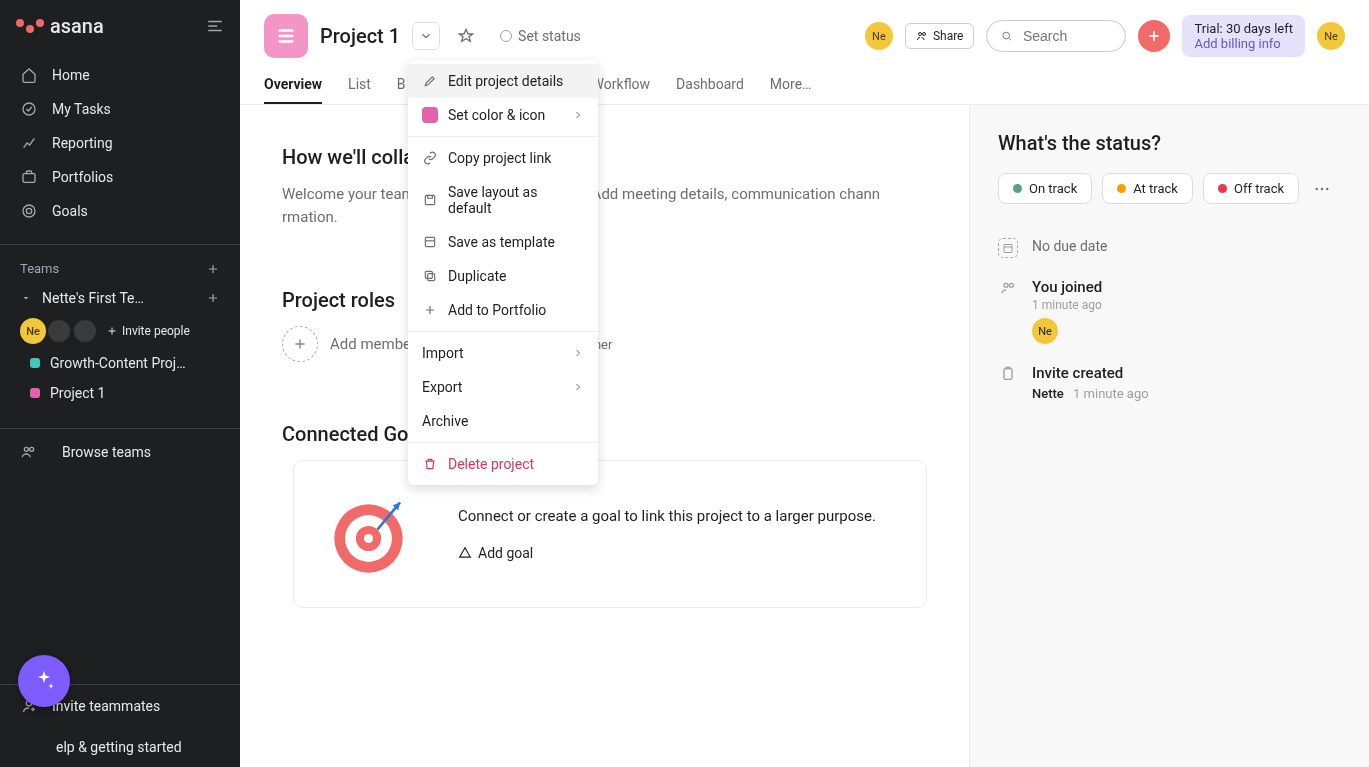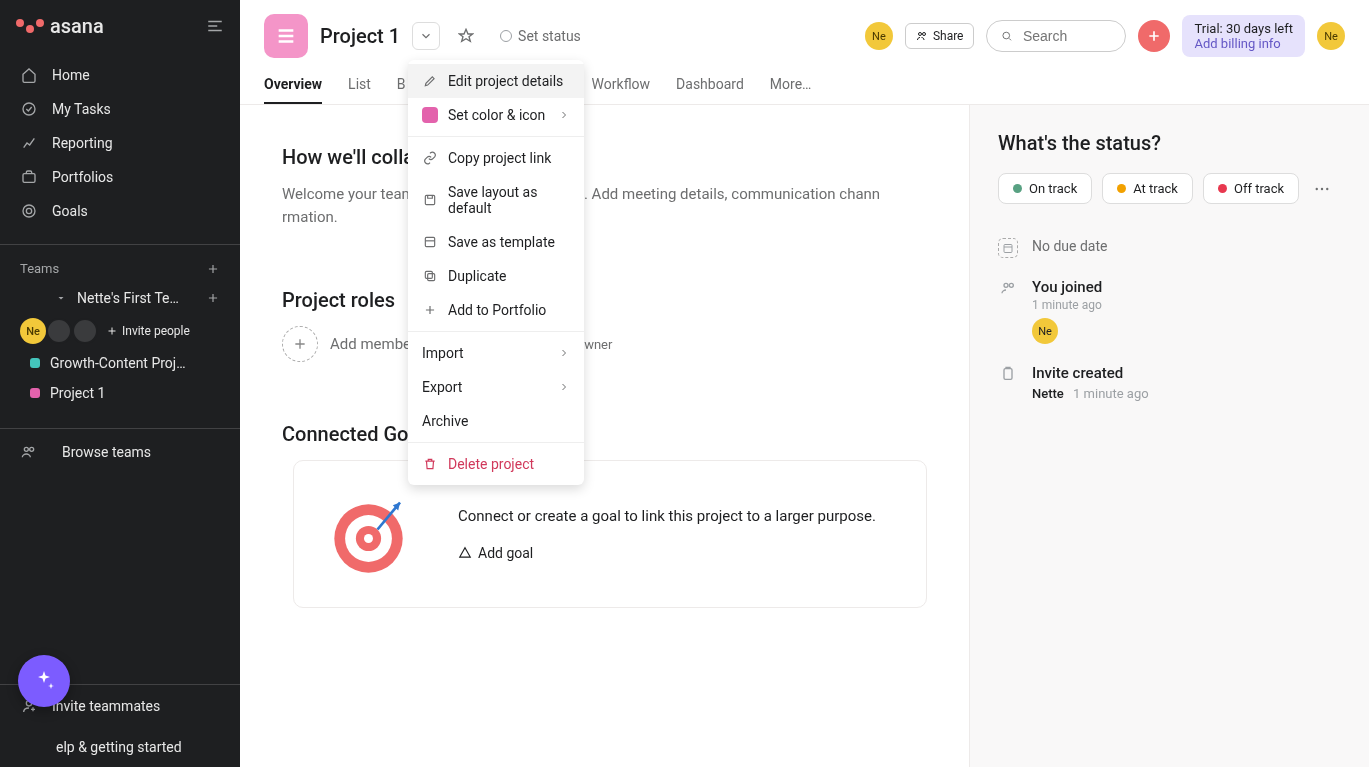--- a/index.html
+++ b/index.html
@@ -67,21 +67,20 @@
   .section-sep{height:1px;background:var(--border-dark);margin:10px 0;}
   .teams-header{
     display:flex;align-items:center;justify-content:space-between;
     padding:6px 20px;
     color:var(--text-muted);font-size:13px;
   }
   .team-row{
     display:flex;align-items:center;gap:10px;
     padding:8px 20px;cursor:pointer;font-size:14px;
     justify-content:space-between;
-    margin-left:35px;
   }
   .team-row-left{display:flex;align-items:center;gap:10px;min-width:0;}
   .team-name{white-space:nowrap;overflow:hidden;text-overflow:ellipsis;max-width:120px;}
   .avatar-stack{display:flex;padding:4px 20px;align-items:center;gap:8px;}
   .avatar{width:26px;height:26px;border-radius:50%;display:inline-flex;align-items:center;justify-content:center;font-size:11px;font-weight:500;margin-left:-8px;border:2px solid var(--bg-dark);}
   .avatar:first-child{margin-left:0;}
   .avatar.ne{background:var(--avatar-bg);color:#4a3a00;border:none;}
   .invite-text{color:var(--text-light);font-size:12px;display:flex;align-items:center;gap:4px;}
   .project-row{
     display:flex;align-items:center;gap:10px;
@@ -195,21 +194,21 @@
   .tjoined-title{font-weight:500;font-size:15px;}
   .ttime{color:#9ca0a4;font-size:12px;margin-top:2px;}
   .tav{width:26px;height:26px;border-radius:50%;background:var(--avatar-bg);display:inline-flex;align-items:center;justify-content:center;font-size:11px;margin-top:6px;}
   .tcreated{font-size:13px;margin-top:4px;}
   .tcreated b{font-weight:500;}
   .tcreated span{color:#9ca0a4;margin-left:6px;}
   
   .dropdown{
     position:absolute;
     left:408px;top:60px;
-    width:176px;
+    width:190px;
     background:#fff;border-radius:6px;
     box-shadow:var(--box-shadow);
     padding:4px 0;
     z-index:50;
   }
   .dd-item{
     display:flex;align-items:center;gap:10px;
     padding:9px 14px;font-size:14px;cursor:pointer;
   }
   .dd-item:hover,.dd-item.hover{background:#f3f3f3;}

